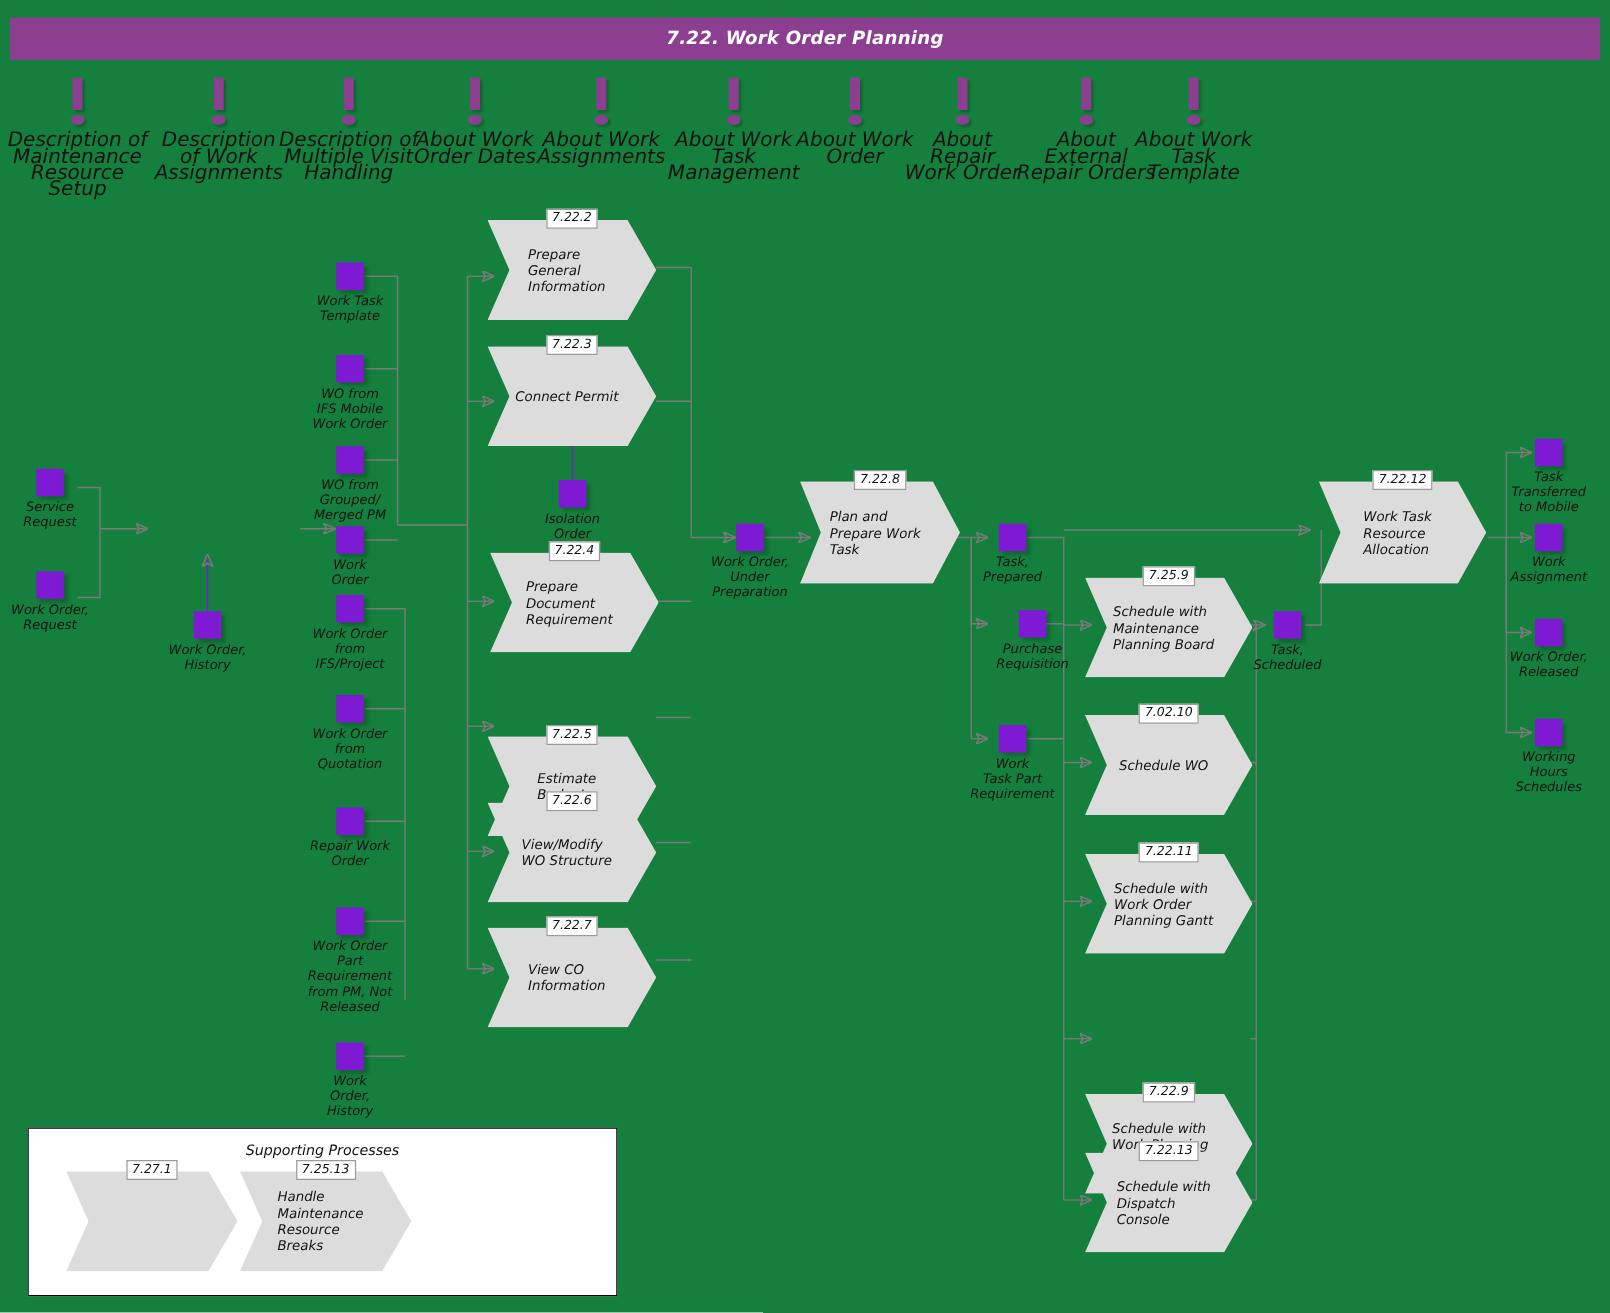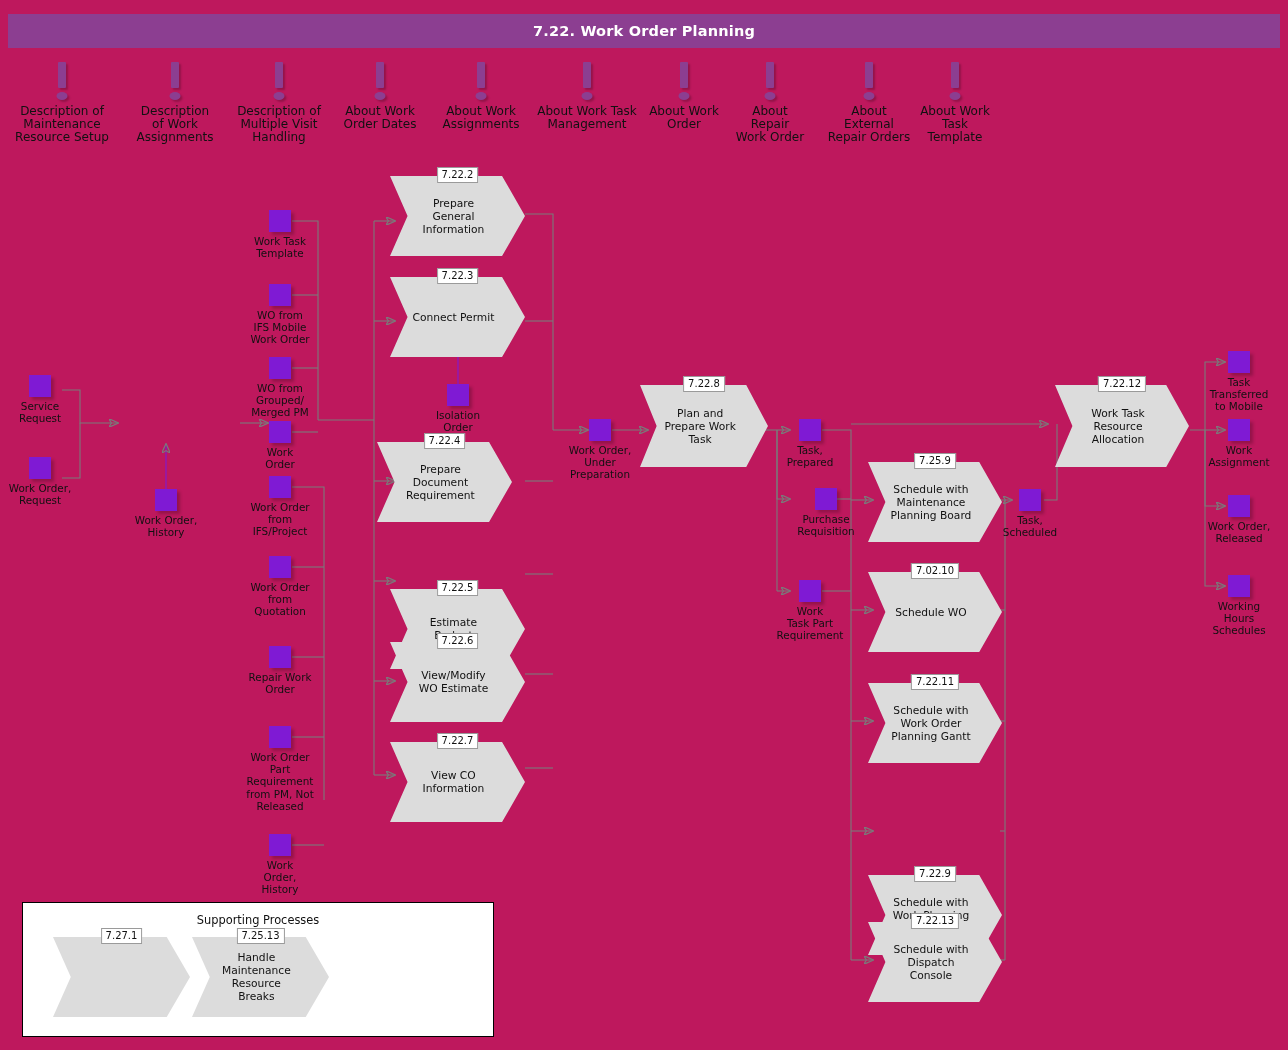--- a/index.html
+++ b/index.html
@@ -1,17 +1,17 @@
 <!DOCTYPE html>
 <html><head>
 <meta charset="utf-8">
 <style>
   html,body{margin:0;padding:0;background:#ffffff;}
   body{font-family:"DejaVu Sans", sans-serif;}
-  #canvas{position:relative;width:1288px;height:1050px;background:#be185d;overflow:hidden;}
+  #canvas{position:relative;width:1288px;height:1050px;background:#15803d;overflow:hidden;font-style:italic;}
 
   
   .title-bar{
     position:absolute;left:8px;top:14px;width:1272px;height:34px;
     background:#8c3e91;color:#fff;display:flex;align-items:center;justify-content:center;
     font-size:14.5px;font-weight:bold;letter-spacing:.2px;
     font-family:"DejaVu Sans", sans-serif;
   }
 
   
@@ -21,21 +21,21 @@
     position:absolute;left:50%;top:0;transform:translateX(-50%);
     width:8px;height:26px;background:#8c3e91;border-radius:1px;
     box-shadow:2px 2px 2px rgba(0,0,0,.22);
   }
   .info-dot{
     position:absolute;left:50%;top:30px;transform:translateX(-50%);
     width:11px;height:8px;background:#8c3e91;border-radius:50%;
     box-shadow:2px 2px 2px rgba(0,0,0,.22);
   }
   .info-label{
-    font-size:12px;color:#111;line-height:13px;margin-top:3px;
+    font-size:16px;color:#111;line-height:13px;margin-top:3px;
     font-family:"DejaVu Sans", sans-serif;white-space:pre-line;
   }
 
   
   .obj{position:absolute;width:70px;text-align:center;}
   .obj .sq{
     width:22px;height:22px;background:#7f1ad4;margin:0 auto;
     box-shadow:3px 3px 3px rgba(0,0,0,.22);
   }
   .obj .lbl{
@@ -48,21 +48,21 @@
   
   .proc{position:absolute;}
   .proc .shape{
     position:absolute;left:0;top:0;width:100%;height:100%;
     background:#dcdcdc;
     clip-path:polygon(0 0, 83% 0, 100% 50%, 83% 100%, 0 100%, 13% 50%);
     filter:drop-shadow(4px 4px 3px rgba(0,0,0,.20));
   }
   .proc .ptext{
     position:absolute;left:14%;top:0;width:66%;height:100%;
-    display:flex;align-items:center;justify-content:center;text-align:center;
+    display:flex;align-items:center;justify-content:center;text-align:left;
     font-size:10.7px;color:#111;line-height:13px;white-space:pre-line;
     font-family:"DejaVu Sans", sans-serif;
   }
   .proc .pid{
     position:absolute;top:-9px;left:50%;transform:translateX(-50%);
     background:#fff;border:1px solid #9a9a9a;
     font-size:10px;color:#111;padding:0px 4px 1px 4px;line-height:13px;
     font-family:"DejaVu Sans", sans-serif;white-space:nowrap;z-index:3;
   }
 
@@ -341,40 +341,40 @@
     <div class="pid">7.22.3</div>
     <div class="ptext">Connect Permit</div>
   </div>
 
   <div class="obj" style="left:423px;top:384px;">
     <div class="sq"></div>
     <div class="lbl">Isolation
 Order</div>
   </div>
 
-  <div class="proc" style="left:377px;top:442px;width:135px;height:80px;">
+  <div class="proc" style="left:392px;top:442px;width:135px;height:80px;">
     <div class="shape"></div>
     <div class="pid">7.22.4</div>
     <div class="ptext">Prepare
 Document
 Requirement</div>
   </div>
 
   <div class="proc" style="left:390px;top:542px;width:135px;height:80px;margin-top:47px;">
     <div class="shape"></div>
     <div class="pid">7.22.5</div>
     <div class="ptext">Estimate
 Budget</div>
   </div>
 
   <div class="proc" style="left:390px;top:642px;width:135px;height:80px;">
     <div class="shape"></div>
     <div class="pid">7.22.6</div>
     <div class="ptext">View/Modify
-WO Estimate</div>
+WO Structure</div>
   </div>
 
   <div class="proc" style="left:390px;top:742px;width:135px;height:80px;">
     <div class="shape"></div>
     <div class="pid">7.22.7</div>
     <div class="ptext">View CO
 Information</div>
   </div>
 
   <div class="obj w90" style="left:555px;top:419px;">

